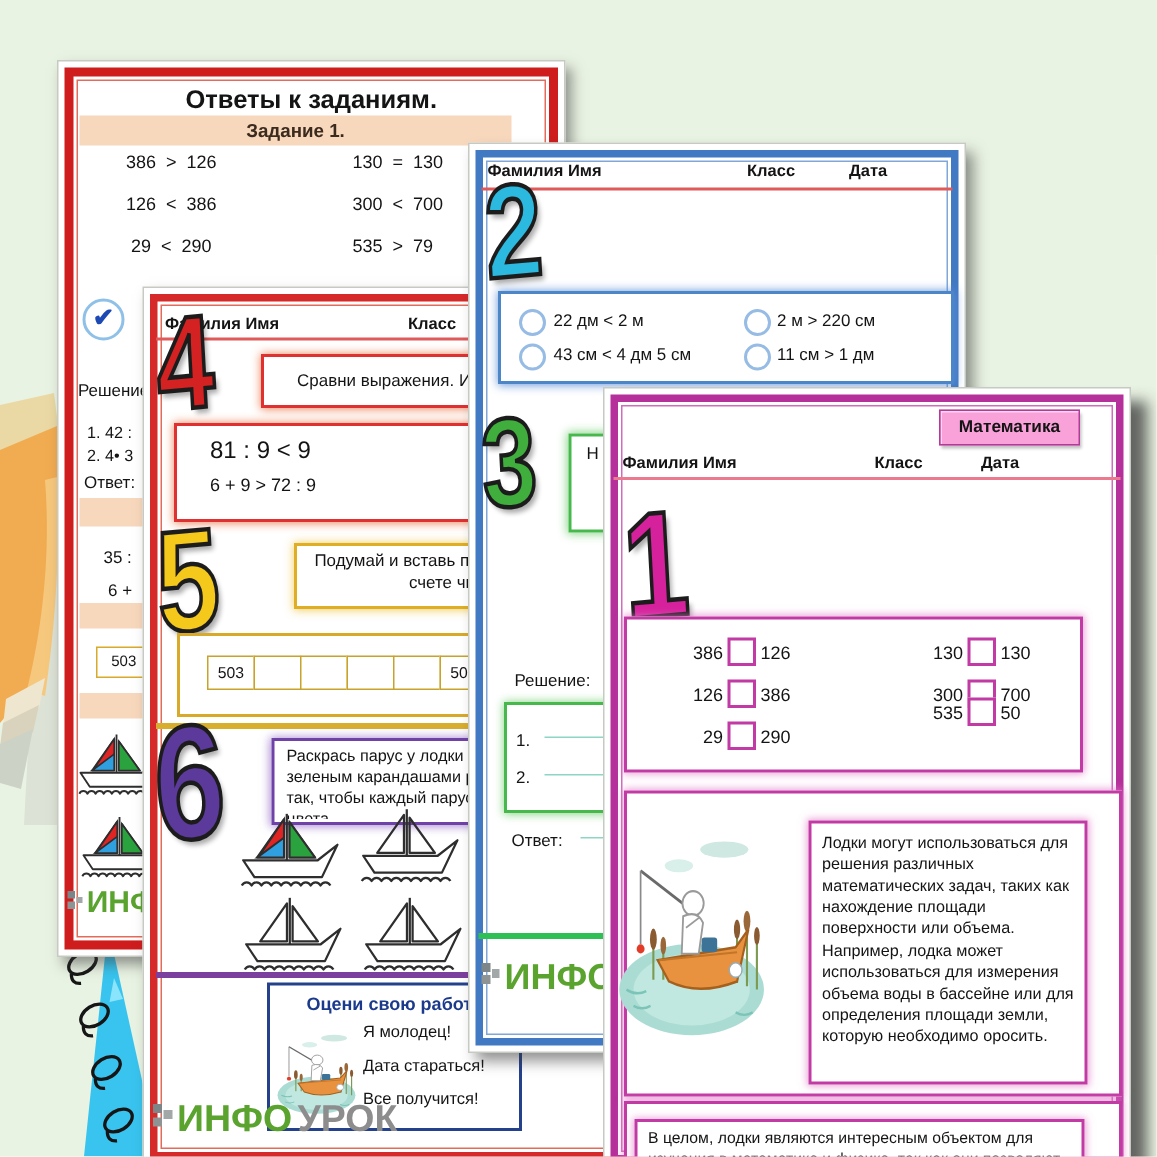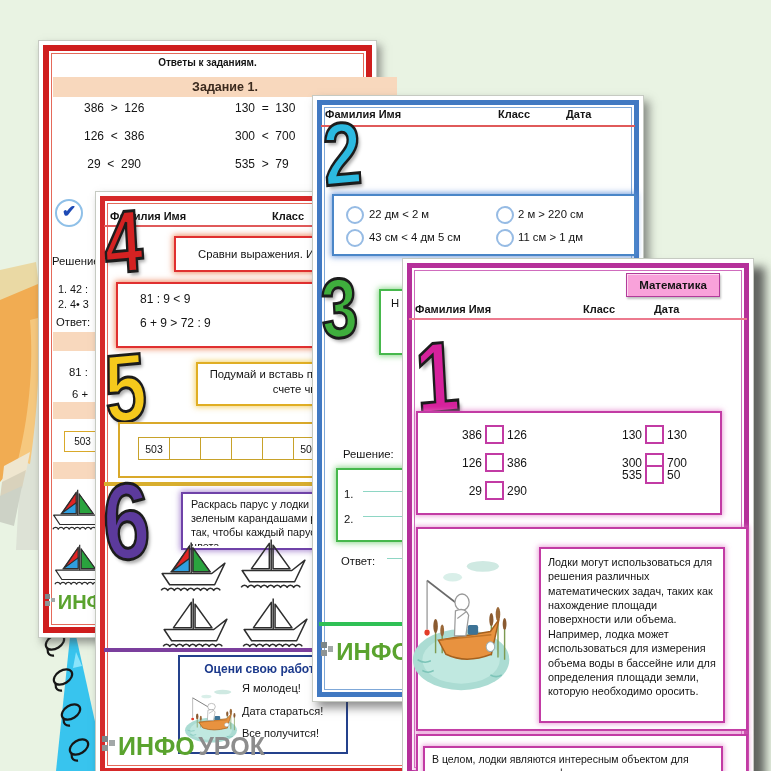--- a/index.html
+++ b/index.html
@@ -129,35 +129,35 @@
         </g>
       <g transform="translate(43,147) rotate(-32)">
           <ellipse rx="10" ry="6.5"></ellipse>
           <path d="M-10 2 Q-14 8 -8 11"></path>
         </g>
     </g>
   </svg>
 
   <div class="paper" style="left:38px;top:40px;width:337px;height:596px;z-index:1">
     <div class="frame f-red"></div>
-    <div class="txt tc" style="left:0;top:16px;width:337px;font-size:10px;font-weight:bold">Ответы к заданиям.</div>
-    <div class="band" style="left:14px;top:36px;width:344px;height:20px;line-height:20px">Задание 1.</div>
+    <div class="txt tc" style="left:0;top:16px;width:337px;font-size:17px;font-weight:bold">Ответы к заданиям.</div>
+    <div class="band" style="left:14px;top:36px;width:288px;height:20px;line-height:20px">Задание 1.</div>
     <div class="txt" style="left:45px;top:60px;font-size:12px;white-space:pre">386  &gt;  126</div>
     <div class="txt" style="left:196px;top:60px;font-size:12px;white-space:pre">130  =  130</div>
     <div class="txt" style="left:45px;top:88px;font-size:12px;white-space:pre">126  &lt;  386</div>
     <div class="txt" style="left:196px;top:88px;font-size:12px;white-space:pre">300  &lt;  700</div>
     <div class="txt" style="left:45px;top:116px;font-size:12px;white-space:pre"> 29  &lt;  290</div>
     <div class="txt" style="left:196px;top:116px;font-size:12px;white-space:pre">535  &gt;  79</div>
     <div class="chk" style="left:16px;top:158px">✔</div>
     <div class="txt" style="left:13px;top:214px">Решение:</div>
     <div class="txt" style="left:19px;top:242px;font-size:10.8px">1. 42 :</div>
     <div class="txt" style="left:19px;top:257px;font-size:10.8px">2. 4• 3</div>
     <div class="txt" style="left:17px;top:275px">Ответ:</div>
     <div class="band" style="left:14px;top:291px;width:308px;height:19px"></div>
-    <div class="txt" style="left:30px;top:325px">81 :</div>
+    <div class="txt" style="left:30px;top:325px">35 :</div>
     <div class="txt" style="left:33px;top:347px">6 +</div>
     <div class="band" style="left:14px;top:361px;width:308px;height:17px"></div>
     <div style="position:absolute;left:25px;top:390px;width:35px;height:19px;border:1.5px solid #d9a92a;
                 font-size:10px;display:flex;align-items:center;justify-content:center">503</div>
     <div class="band" style="left:14px;top:421px;width:308px;height:17px"></div>
     <svg viewBox="0 0 80 64" width="62" height="50" style="position:absolute;left:10px;top:443px">
         <use href="#boat"></use>
         <use href="#sails-colored"></use>
       </svg>
     <svg viewBox="0 0 80 64" width="62" height="50" style="position:absolute;left:12px;top:498px">
@@ -180,21 +180,21 @@
     <div class="hdr" style="left:14px;top:18px">Фамилия Имя</div>
     <div class="hdr" style="left:176px;top:18px">Класс</div>
     <div class="hdr" style="left:252px;top:18px">Дата</div>
     <div class="hline" style="left:8px;top:33px;width:318px;background:#e05a5a"></div>
 
     <div class="numeral" style="left:6px;top:8px;font-size:88px;color:#d42222">4</div>
     <div class="gbox c-red tc" style="left:78px;top:44px;width:242px;height:32px">
       <div style="font-size:11.3px;line-height:32px;overflow:hidden;white-space:nowrap">Сравни выражения. Исправь ошибки.</div>
     </div>
     <div class="gbox c-red" style="left:20px;top:90px;width:300px;height:62px"></div>
-    <div class="txt" style="left:44px;top:100px;font-size:12px">81 : 9 &lt; 9</div>
+    <div class="txt" style="left:44px;top:100px;font-size:16px">81 : 9 &lt; 9</div>
     <div class="txt" style="left:44px;top:124px;font-size:12px">6 + 9 &gt; 72 : 9</div>
 
     <div class="numeral" style="left:6px;top:150px;font-size:96px;color:#f5c91c">5</div>
     <div class="gbox c-yellow tc" style="left:100px;top:170px;width:215px;height:40px">
       <div class="multiline" style="font-size:11.3px;line-height:1.35;padding:3px 6px">Подумай и вставь пропущенные при счете числа.</div>
     </div>
     <div class="gbox" style="left:22px;top:230px;width:298px;height:52px;border-color:#d9a92a"></div>
     <div class="cellrow" style="left:42px;top:245px">
       <div class="cell">503</div>
       <div class="cell"></div>

